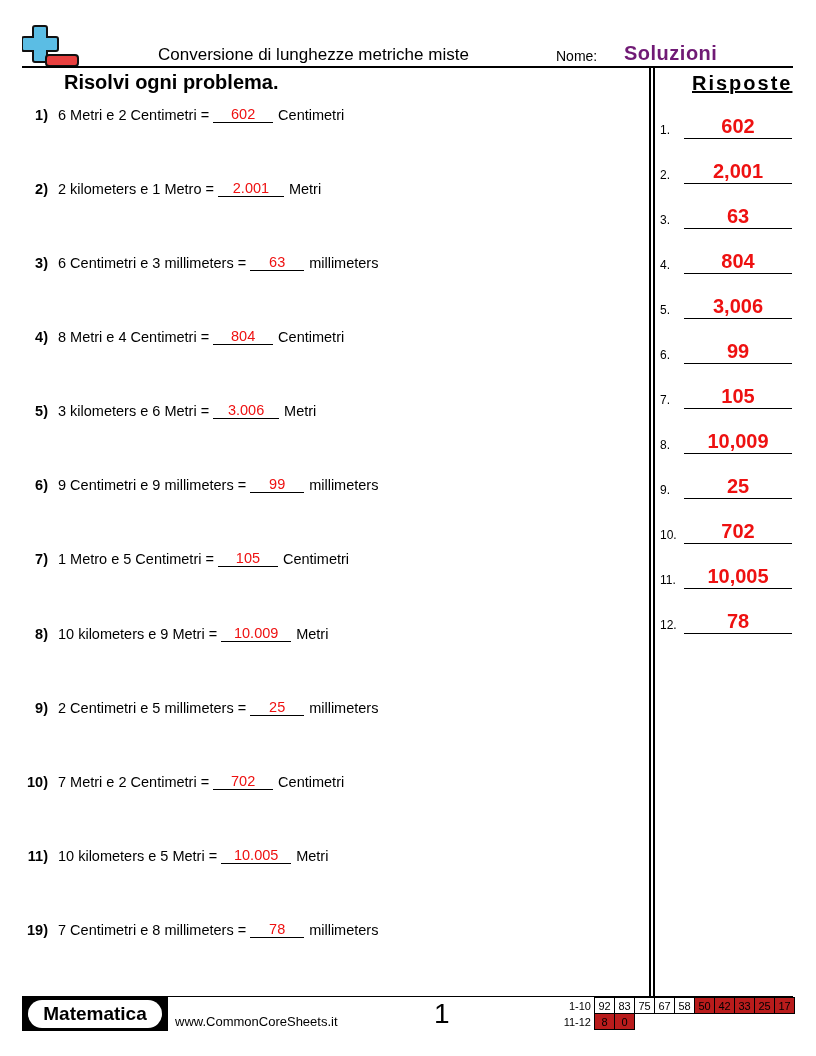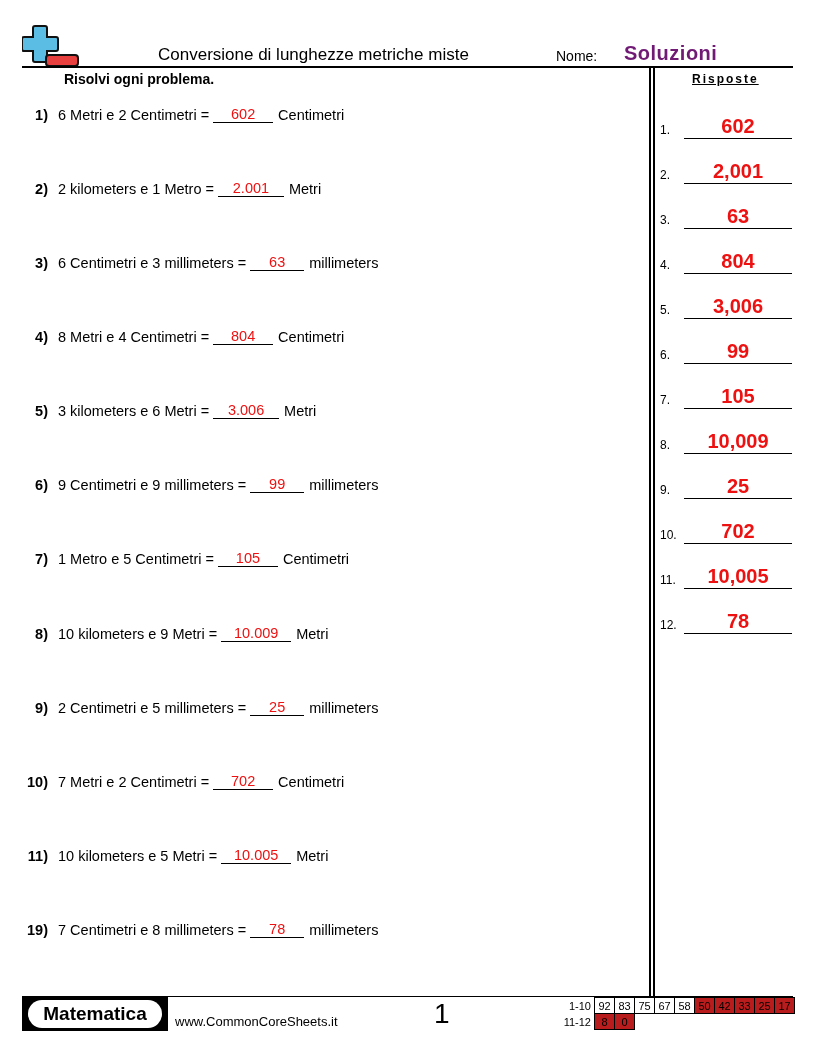--- a/index.html
+++ b/index.html
@@ -4,24 +4,24 @@
 <style>
   html, body { margin: 0; padding: 0; background: #ffffff; }
   body { width: 816px; height: 1056px; position: relative; overflow: hidden;
          font-family: "Liberation Sans", "DejaVu Sans", sans-serif; color: #000; }
   .abs { position: absolute; }
   .logo { left: 22px; top: 24px; width: 58px; height: 44px; }
   .title { left: 158px; top: 45px; font-size: 17px; white-space: nowrap; }
   .name-label { left: 556px; top: 48px; font-size: 14px; }
   .name-value { left: 624px; top: 42px; font-size: 20px; font-weight: bold; color: #701a75; letter-spacing: 0.5px; }
   .header-rule { left: 22px; top: 66px; width: 771px; height: 2px; background: #000; }
-  .instr { left: 24px; top: 71px; font-size: 14px; font-weight: bold; padding-left: 40px; }
+  .instr { left: 24px; top: 71px; font-size: 20px; font-weight: bold; padding-left: 40px; }
   .vline1 { left: 649px; top: 68px; width: 2px; height: 929px; background: #000; }
   .vline2 { left: 653px; top: 68px; width: 2px; height: 929px; background: #000; }
-  .answers-title { left: 692px; top: 72px; font-size: 12px; font-weight: bold; letter-spacing: 2px; text-decoration: underline; text-align: center; }
+  .answers-title { left: 692px; top: 72px; font-size: 20px; font-weight: bold; letter-spacing: 2px; text-decoration: underline; text-align: center; }
   .problem { left: 0; height: 24px; font-size: 14.5px; white-space: nowrap; display: flex; align-items: flex-end; }
   .pnum { display: inline-block; width: 48px; text-align: right; font-weight: bold; margin-right: 10px; }
   .blank { display: inline-block; border-bottom: 1px solid #000; text-align: center; color: #ee1111; margin: 0 5px 0 4px; padding: 0 4px; }
   .ans-row { left: 660px; width: 132px; height: 24px; }
   .ans-num { position: absolute; left: 0; bottom: 2px; font-size: 12px; }
   .ans-line { position: absolute; left: 24px; right: 0; bottom: 0; border-bottom: 1.5px solid #000; }
   .ans-val { position: absolute; left: 24px; right: 0; bottom: 1px; text-align: center; color: #ee1111; font-weight: bold; font-size: 20px; }
   .footer-rule { left: 22px; top: 996px; width: 771px; height: 1px; background: #000; }
   .brand-box { left: 22px; top: 997px; width: 146px; height: 34px; background: #000; }
   .brand-pill { left: 28px; top: 1000px; width: 134px; height: 28px; background: #fff; border-radius: 14px;

